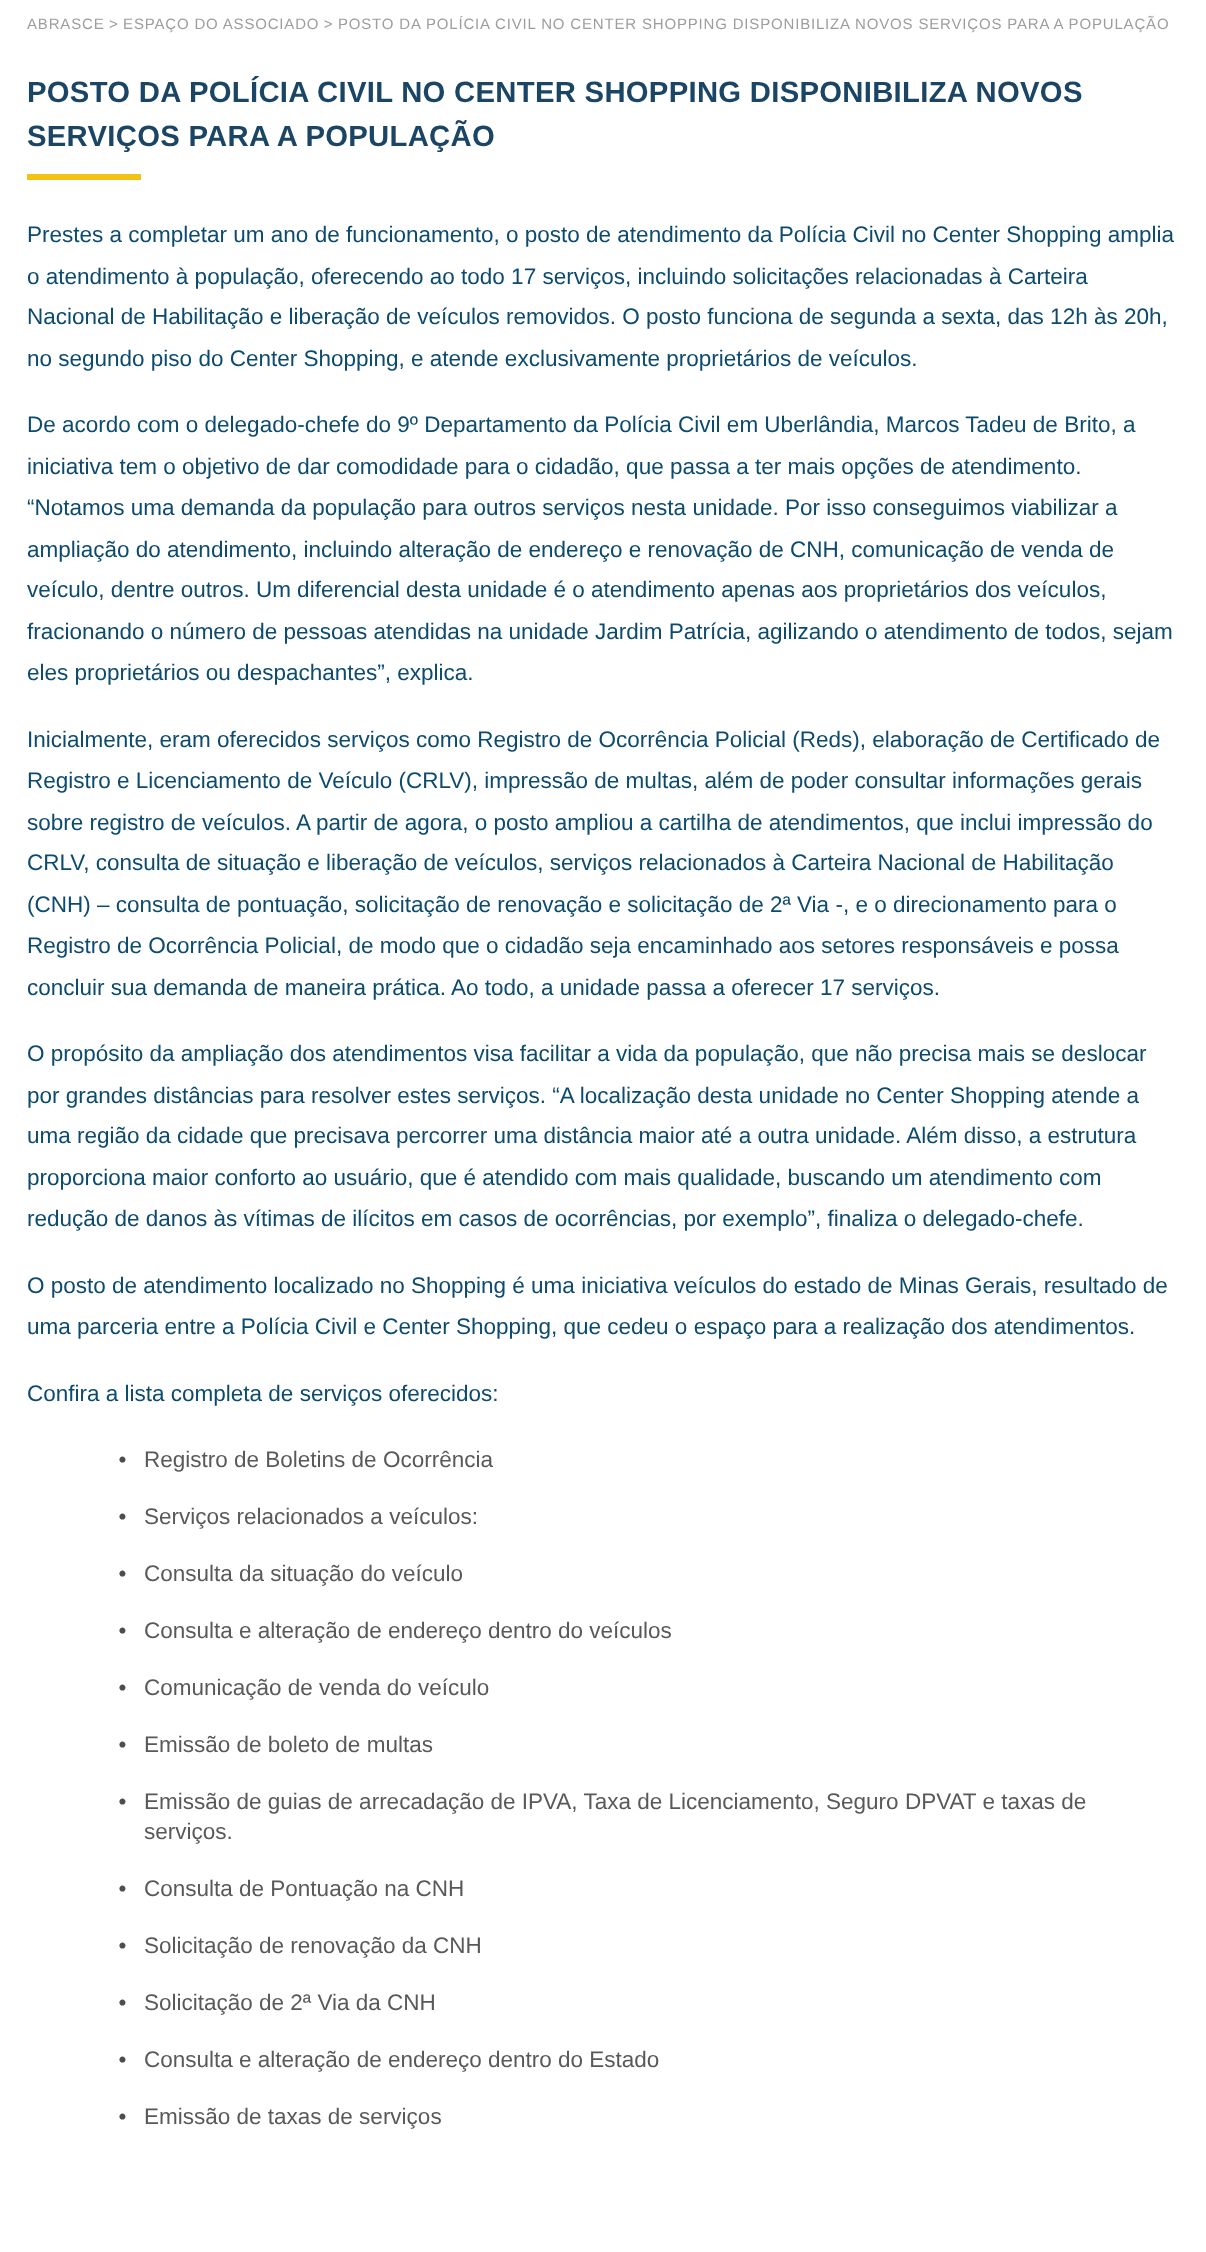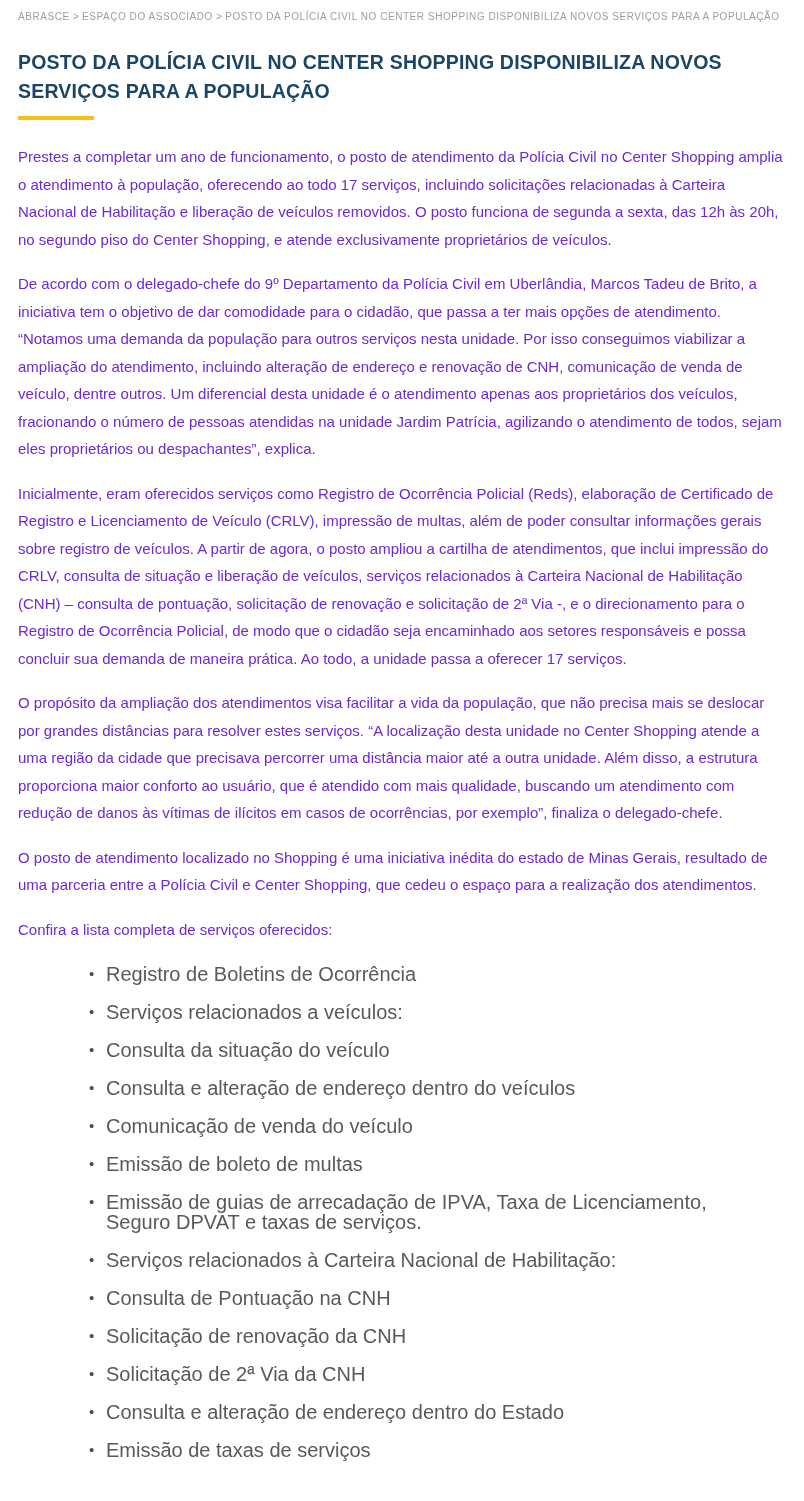--- a/index.html
+++ b/index.html
@@ -47,38 +47,38 @@
     background: #f2c313;
   }
   
   .article-body {
     margin-top: 23px;
     max-width: 772px;
   }
   .article-body p {
     font-size: 15px;
     line-height: 27.5px;
-    color: #6d28d9;
+    color: #0c4a6e;
     margin: 0 0 17px 0;
   }
   .article-body p.list-intro {
     margin-bottom: 4px;
   }
   
   .services-list {
     margin: 21px 0 0 0;
     padding-left: 72px;
     list-style: none;
   }
   .services-list li {
     position: relative;
-    font-size: 20px;
+    font-size: 15px;
     line-height: 20px;
     color: #58595b;
-    margin: 18px 16px;
+    margin: 18px 6px;
   }
   .services-list li::before {
     content: "\2022";
     position: absolute;
     left: -17px;
     top: 0;
     font-size: 15px;
     color: #4d4d4f;
   }
 </style>
@@ -92,32 +92,31 @@
   </nav>
 
   <h1 class="article-title">POSTO DA POLÍCIA CIVIL NO CENTER SHOPPING DISPONIBILIZA NOVOS SERVIÇOS PARA A POPULAÇÃO</h1>
   <div class="accent-bar"></div>
 
   <div class="article-body">
     <p>Prestes a completar um ano de funcionamento, o posto de atendimento da Polícia Civil no Center Shopping amplia o atendimento à população, oferecendo ao todo 17 serviços, incluindo solicitações relacionadas à Carteira Nacional de Habilitação e liberação de veículos removidos. O posto funciona de segunda a sexta, das 12h às 20h, no segundo piso do Center Shopping, e atende exclusivamente proprietários de veículos.</p>
     <p>De acordo com o delegado-chefe do 9º Departamento da Polícia Civil em Uberlândia, Marcos Tadeu de Brito, a iniciativa tem o objetivo de dar comodidade para o cidadão, que passa a ter mais opções de atendimento. “Notamos uma demanda da população para outros serviços nesta unidade. Por isso conseguimos viabilizar a ampliação do atendimento, incluindo alteração de endereço e renovação de CNH, comunicação de venda de veículo, dentre outros. Um diferencial desta unidade é o atendimento apenas aos proprietários dos veículos, fracionando o número de pessoas atendidas na unidade Jardim Patrícia, agilizando o atendimento de todos, sejam eles proprietários ou despachantes”, explica.</p>
     <p>Inicialmente, eram oferecidos serviços como Registro de Ocorrência Policial (Reds), elaboração de Certificado de Registro e Licenciamento de Veículo (CRLV), impressão de multas, além de poder consultar informações gerais sobre registro de veículos. A partir de agora, o posto ampliou a cartilha de atendimentos, que inclui impressão do CRLV, consulta de situação e liberação de veículos, serviços relacionados à Carteira Nacional de Habilitação (CNH) – consulta de pontuação, solicitação de renovação e solicitação de 2ª Via -, e o direcionamento para o Registro de Ocorrência Policial, de modo que o cidadão seja encaminhado aos setores responsáveis e possa concluir sua demanda de maneira prática. Ao todo, a unidade passa a oferecer 17 serviços.</p>
     <p>O propósito da ampliação dos atendimentos visa facilitar a vida da população, que não precisa mais se deslocar por grandes distâncias para resolver estes serviços. “A localização desta unidade no Center Shopping atende a uma região da cidade que precisava percorrer uma distância maior até a outra unidade. Além disso, a estrutura proporciona maior conforto ao usuário, que é atendido com mais qualidade, buscando um atendimento com redução de danos às vítimas de ilícitos em casos de ocorrências, por exemplo”, finaliza o delegado-chefe.</p>
-    <p>O posto de atendimento localizado no Shopping é uma iniciativa inédita do estado de Minas Gerais, resultado de uma parceria entre a Polícia Civil e Center Shopping, que cedeu o espaço para a realização dos atendimentos.</p>
+    <p>O posto de atendimento localizado no Shopping é uma iniciativa veículos do estado de Minas Gerais, resultado de uma parceria entre a Polícia Civil e Center Shopping, que cedeu o espaço para a realização dos atendimentos.</p>
     <p class="list-intro">Confira a lista completa de serviços oferecidos:</p>
 
     <ul class="services-list">
       <li>Registro de Boletins de Ocorrência</li>
       <li>Serviços relacionados a veículos:</li>
       <li>Consulta da situação do veículo</li>
       <li>Consulta e alteração de endereço dentro do veículos</li>
       <li>Comunicação de venda do veículo</li>
       <li>Emissão de boleto de multas</li>
       <li>Emissão de guias de arrecadação de IPVA, Taxa de Licenciamento, Seguro DPVAT e taxas de serviços.</li>
-      <li>Serviços relacionados à Carteira Nacional de Habilitação:</li>
       <li>Consulta de Pontuação na CNH</li>
       <li>Solicitação de renovação da CNH</li>
       <li>Solicitação de 2ª Via da CNH</li>
       <li>Consulta e alteração de endereço dentro do Estado</li>
       <li>Emissão de taxas de serviços</li>
 
     </ul>
   </div>
 
 </div>

